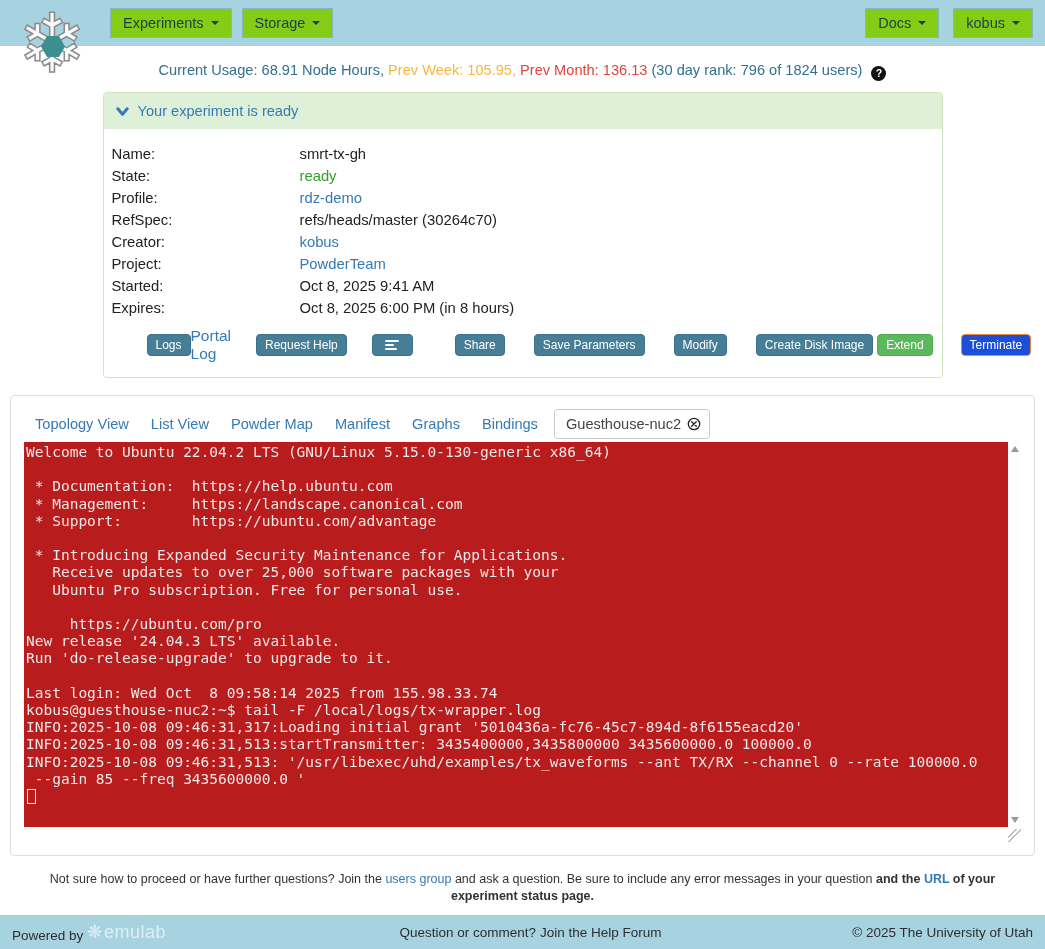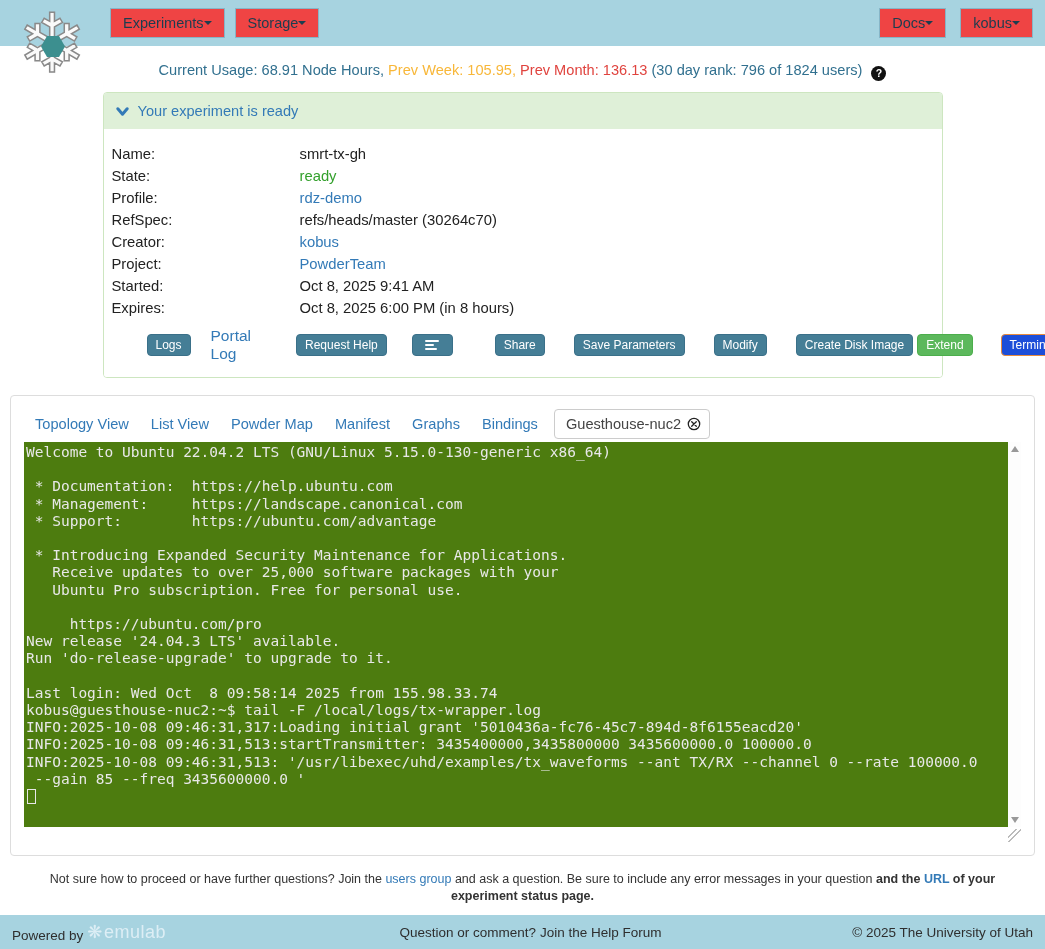--- a/index.html
+++ b/index.html
@@ -3,22 +3,22 @@
 <meta charset="utf-8">
 <style>
   * { box-sizing: border-box; margin: 0; padding: 0; }
   body { font-family: "Liberation Sans", sans-serif; background: #fff; }
   .page { width: 1045px; height: 949px; position: relative; background: #fff; overflow: hidden; }
 
   
   .navbar { height: 46px; background: #a7d3e0; display: flex; align-items: center; padding: 0 12px; }
   .nav-left { margin-left: 98px; display: flex; gap: 10px; }
   .nav-right { margin-left: auto; display: flex; gap: 14px; }
-  .nav-btn { background: #ef4444; border: 1px solid #86b5c7; border-radius: 0; padding: 6px 12px;
-             font-size: 14.5px; color: #1c3d4f; display: flex; align-items: center; cursor: pointer; }
+  .nav-btn { background: #84cc16; border: 1px solid #86b5c7; border-radius: 0; padding: 6px 12px;
+             font-size: 14.5px; color: #1c3d4f; display: flex; align-items: center; gap: 7px; cursor: pointer; }
   .caret { width: 0; height: 0; border-left: 4px solid transparent; border-right: 4px solid transparent;
            border-top: 4px solid #1c3d4f; display: inline-block; }
 
   
   .logo { position: absolute; left: 8px; top: 2px; width: 88px; height: 88px; z-index: 5; }
   .flake { font-family: "DejaVu Sans", sans-serif; font-size: 82px; line-height: 84px; color: #fafafa;
            -webkit-text-stroke: 1.5px #8a8a8a; display: block; text-align: center; }
   .hex { position: absolute; left: 33px; top: 34px; width: 24px; height: 21px; background: #3c8f8f;
          clip-path: polygon(25% 0, 75% 0, 100% 50%, 75% 100%, 25% 100%, 0 50%); }
 
@@ -37,34 +37,34 @@
   .field-row { display: flex; font-size: 14.8px; line-height: 22px; color: #222; }
   .field-label { width: 188px; }
   .fv-link { color: #337ab7; cursor: pointer; }
   .fv-state { color: #33a02c; }
   .actions { display: flex; align-items: center; padding: 8px 10px 12px; }
   .btn { font-family: inherit; font-size: 12px; padding: 3px 8px; border-radius: 4px; color: #fff;
          border: 1px solid transparent; cursor: pointer; white-space: nowrap; }
   .btn-teal { background: #457e96; border-color: #3a7089; margin-left: 25px; }
   .btn-green { background: #5cb85c; border-color: #4cae4c; }
   .btn-orange { background: #1d4ed8; border-color: #e88b3c; margin-left: 24px; }
-  .portal-log { color: #337ab7; font-size: 15.5px; margin: 0 20px; cursor: pointer; }
+  .portal-log { color: #337ab7; font-size: 15.5px; margin: 0 0; cursor: pointer; }
   .act-right { margin-left: auto; display: flex; gap: 4px; align-items: center; }
   .btn-icon { padding: 4px 12px; display: flex; align-items: center; }
 
   
   .main-panel { width: 1025px; margin: 17px auto 0; border: 1px solid #ddd; border-radius: 4px; padding: 13px; }
   .tabs { display: flex; align-items: center; font-size: 14.6px; }
   .tab-link { color: #337ab7; padding: 7px 11px; cursor: pointer; }
   .tab-active { display: flex; align-items: center; gap: 6px; border: 1px solid #ccc; border-radius: 4px;
                 padding: 6px 8px 6px 11px; color: #444; margin-left: 5px; cursor: pointer; background: #fff; }
 
   
   .console { display: flex; margin-top: 3px; }
-  .term { flex: 1; background: #4d7c0f; height: 385px; overflow: hidden; padding: 2px 0 0 2px;
+  .term { flex: 1; background: #b91c1c; height: 385px; overflow: hidden; padding: 2px 0 0 2px;
           font-family: "DejaVu Sans Mono", monospace; font-size: 14.5px; line-height: 17.2px; color: #e8e8e8; cursor: text; }
   .term-line { white-space: pre; min-height: 17.2px; }
   .cursor { display: inline-block; width: 9px; height: 15px; border: 1.5px solid #e8e8e8; margin: 1px 0 0 1px; }
   .scrollcol { width: 13px; background: #fdfdfd; display: flex; flex-direction: column; align-items: center;
                justify-content: space-between; padding: 4px 0; }
   .arr-up { width: 0; height: 0; border-left: 4px solid transparent; border-right: 4px solid transparent;
             border-bottom: 6px solid #999; cursor: pointer; }
   .arr-down { width: 0; height: 0; border-left: 4px solid transparent; border-right: 4px solid transparent;
               border-top: 6px solid #999; cursor: pointer; }
   .grip { width: 13px; height: 13px; margin: 2px 0 0 auto; cursor: nwse-resize;

